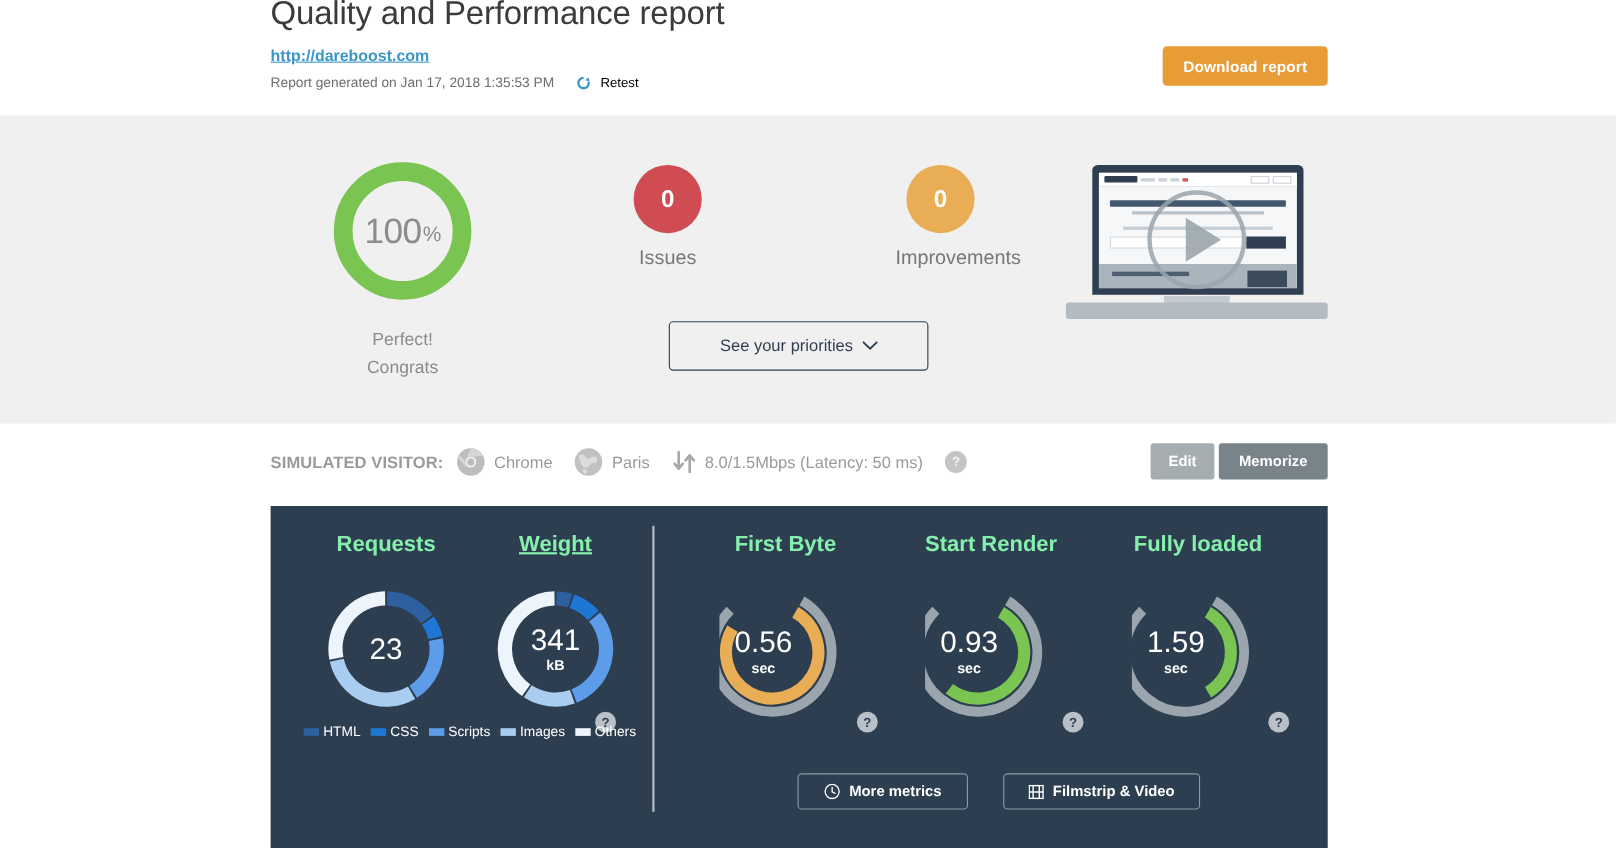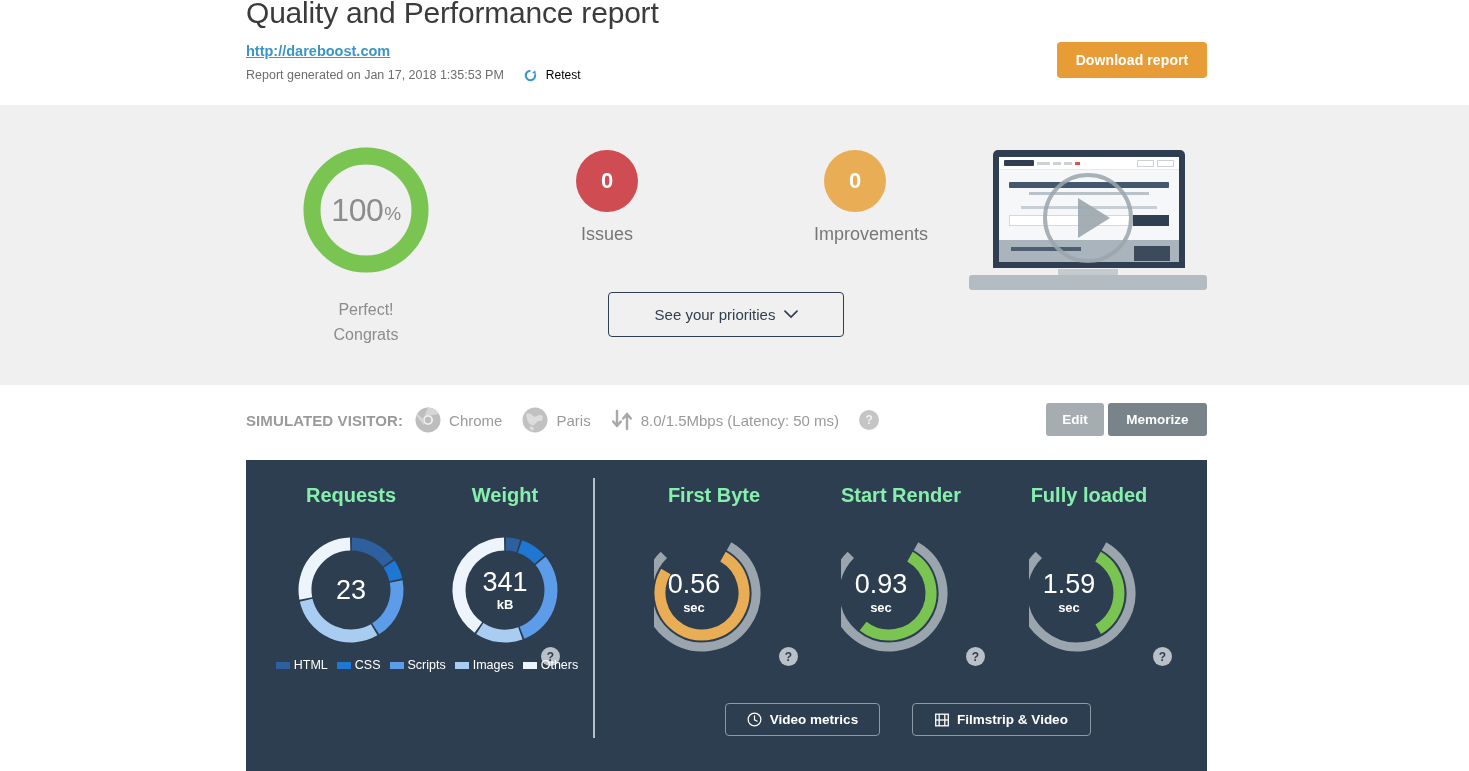--- a/index.html
+++ b/index.html
@@ -563,21 +563,21 @@
         <path d="M 96.08294564093461 32.199045534910546 A 46 46 0 0 1 102.84989968603469 47.77813626814435" stroke="#1f77d4" stroke-width="13" fill="none"></path>
         <path d="M 103.20923651444794 49.50736002289588 A 46 46 0 0 1 82.65097975851815 96.83721407291117" stroke="#5d9ce8" stroke-width="13" fill="none"></path>
         <path d="M 81.14193436655398 97.75488490455113 A 46 46 0 0 1 13.150100313965318 68.22186373185565" stroke="#a9cdf0" stroke-width="13" fill="none"></path>
         <path d="M 12.790763485552048 66.49263997710406 A 46 46 0 0 1 57.11691764961424 12.008477242404368" stroke="#eef4fb" stroke-width="13" fill="none"></path>
       </svg>
     <div class="donut-center">
       <div class="big">23</div>
     </div>
   </div>
 
-  <div class="metric-title" style="left:170px; top:24px; width:178px;">Weight</div>
+  <div class="metric-title" style="left:170px; top:24px; width:178px;text-decoration:underline;">Weight</div>
   <div class="donut-block" style="left:201px; top:72px; width:116px; height:116px;">
     <svg id="weight-donut" width="116" height="116" viewBox="0 0 116 116">
         <path d="M 58.88308235038572 12.008477242404368 A 46 46 0 0 1 71.33174618866767 13.974274071164423" stroke="#2e5f9e" stroke-width="13" fill="none"></path>
         <path d="M 73.01197073922984 14.5185012387509 A 46 46 0 0 1 92.46194578577874 27.530764816654035" stroke="#1f77d4" stroke-width="13" fill="none"></path>
         <path d="M 93.60619163434299 28.876141785497538 A 46 46 0 0 1 74.99828762130835 100.74410155732923" stroke="#5d9ce8" stroke-width="13" fill="none"></path>
         <path d="M 73.34490605225483 101.36512260155013 A 46 46 0 0 1 32.80480287323066 96.48638774610102" stroke="#a9cdf0" stroke-width="13" fill="none"></path>
         <path d="M 31.345965734298364 95.49083164405403 A 46 46 0 0 1 57.11691764961424 12.008477242404368" stroke="#eef4fb" stroke-width="13" fill="none"></path>
       </svg>
     <div class="donut-center">
       <div class="big">341</div>
@@ -649,21 +649,21 @@
   </div>
   <div class="panel-help" style="left:907px; top:187px;">?</div>
 
   <button class="panel-btn" style="left:479px; top:243px; width:155px;">
     <span class="icon-inline">
       <svg width="15" height="15" viewBox="0 0 16 16">
         <circle cx="8" cy="8" r="6.8" fill="none" stroke="#ffffff" stroke-width="1.3"></circle>
         <path d="M8 4.2 L8 8.3 L10.8 9.8" stroke="#ffffff" stroke-width="1.3" fill="none" stroke-linecap="round"></path>
       </svg>
     </span>
-    <span>Video metrics</span>
+    <span>More metrics</span>
   </button>
 
   <button class="panel-btn" style="left:666px; top:243px; width:179px;">
     <span class="icon-inline">
       <svg width="14" height="14" viewBox="0 0 14 14">
         <rect x="0.7" y="1.2" width="12.6" height="11.6" fill="none" stroke="#ffffff" stroke-width="1.3"></rect>
         <line x1="0.7" y1="7" x2="13.3" y2="7" stroke="#ffffff" stroke-width="1.3"></line>
         <line x1="4.2" y1="1.2" x2="4.2" y2="12.8" stroke="#ffffff" stroke-width="1.3"></line>
         <line x1="9.8" y1="1.2" x2="9.8" y2="12.8" stroke="#ffffff" stroke-width="1.3"></line>
       </svg>

